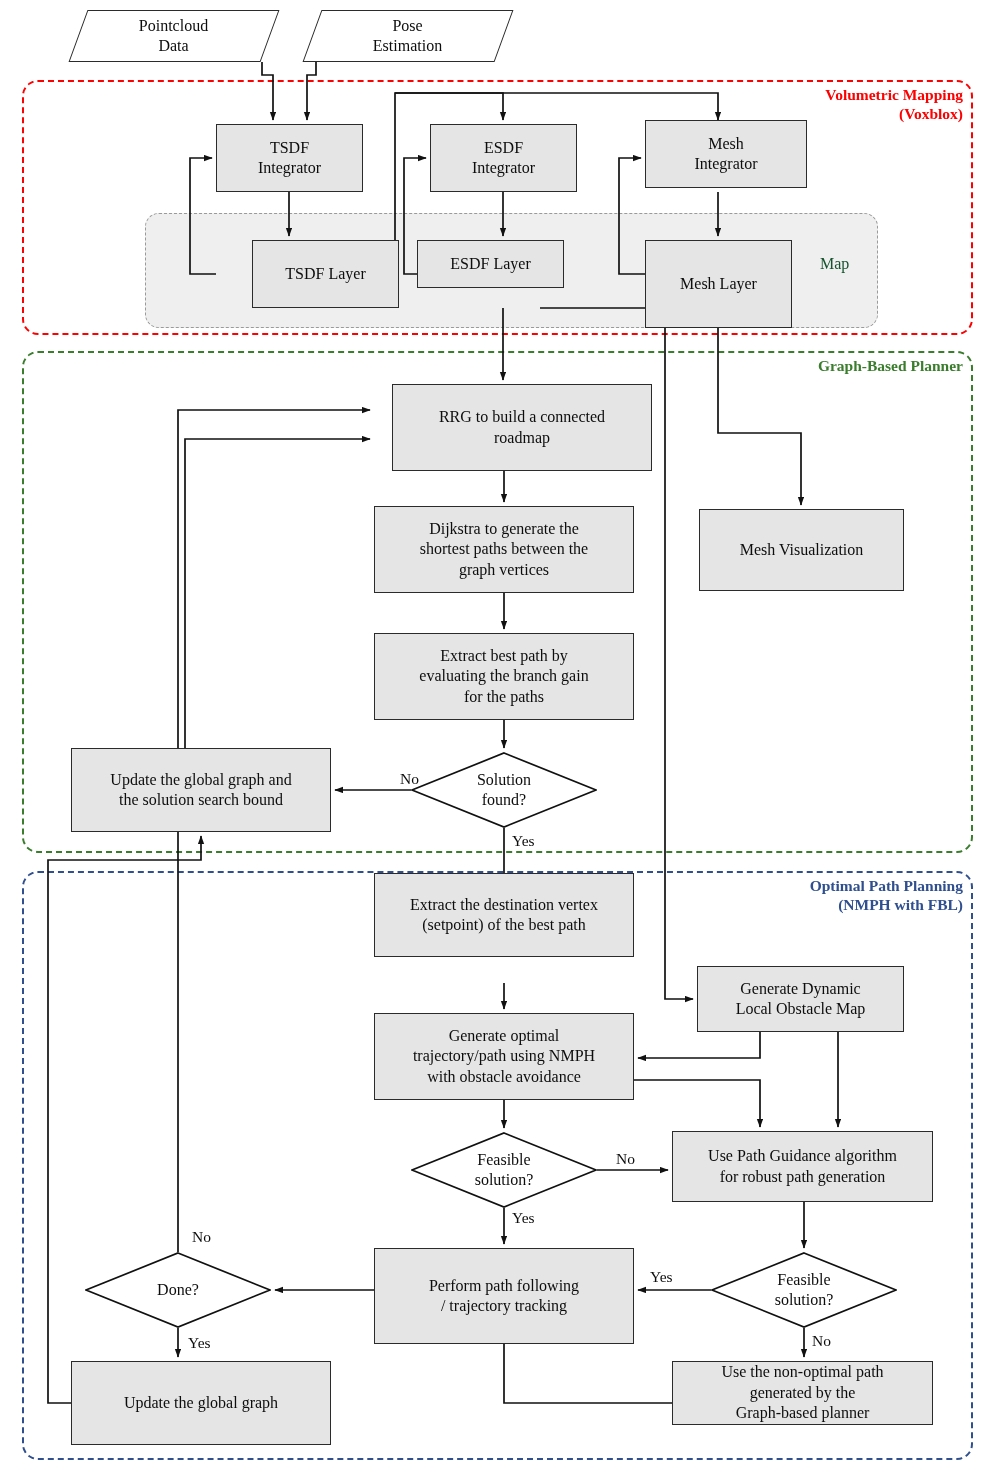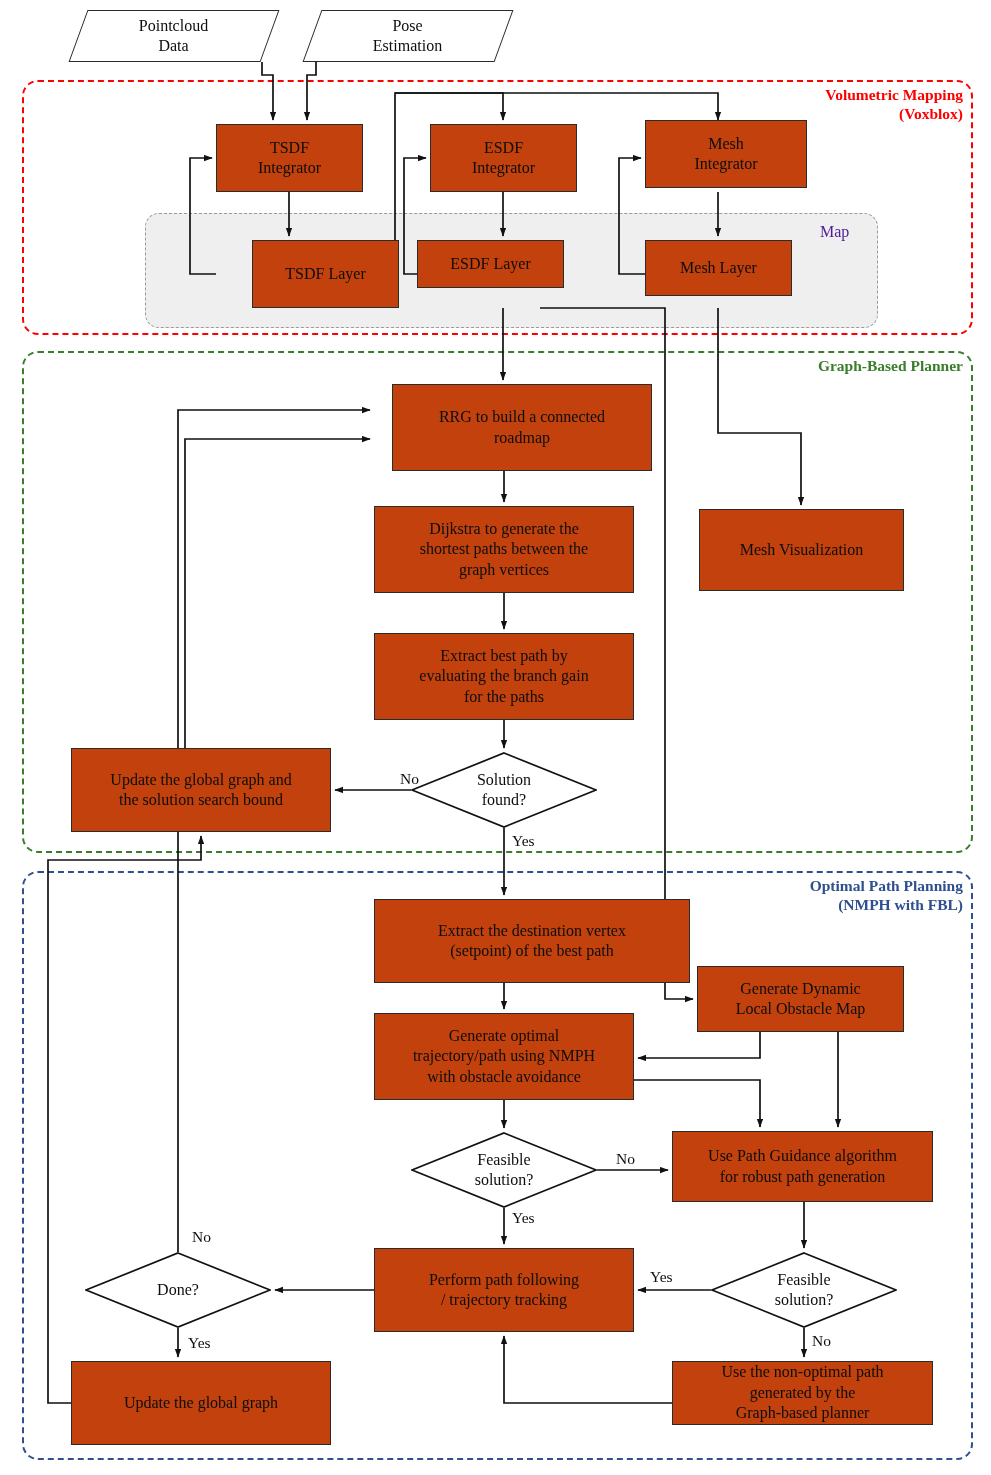--- a/index.html
+++ b/index.html
@@ -9,24 +9,24 @@
   svg.layer{position:absolute;left:0;top:0;width:991px;height:1475px;pointer-events:none;}
 
   
   .group-frame{position:absolute;box-sizing:border-box;border-style:dashed;border-radius:16px;}
   .group-label{position:absolute;font-weight:bold;font-size:15.5px;line-height:1.22;
                text-align:right;white-space:pre-line;}
 
   
   .map-region{position:absolute;box-sizing:border-box;background:#efefef;
               border:1px dashed #9a9a9a;border-radius:14px;}
-  .map-label{position:absolute;font-size:16px;color:#4c1d95;}
-
-  
-  .node{position:absolute;box-sizing:border-box;background:#c2410c;
+  .map-label{position:absolute;font-size:16px;color:#14532d;margin-top:32px;}
+
+  
+  .node{position:absolute;box-sizing:border-box;background:#e5e5e5;
         border:1.6px solid #2b2b2b;display:flex;align-items:center;
         justify-content:center;text-align:center;font-size:16px;line-height:1.28;
         color:#0d0d0d;white-space:pre-line;padding:2px 4px;}
 
   
   .io{position:absolute;box-sizing:border-box;display:flex;align-items:center;
       justify-content:center;text-align:center;font-size:16px;line-height:1.28;
       color:#0d0d0d;white-space:pre-line;
       background:#fff;border:1.6px solid #2b2b2b;
       transform:skewX(-20deg);}
@@ -146,42 +146,42 @@
       <div class="io" style="left: 312px; top: 10px; width: 192px; height: 52px;"><span>Pose
 Estimation</span></div>
       <div class="node" style="left: 216px; top: 124px; width: 147px; height: 68px;">TSDF
 Integrator</div>
       <div class="node" style="left: 430px; top: 124px; width: 147px; height: 68px;">ESDF
 Integrator</div>
       <div class="node" style="left: 645px; top: 120px; width: 162px; height: 68px;">Mesh
 Integrator</div>
       <div class="node" style="left: 216px; top: 240px; width: 147px; height: 68px; margin-left: 36px;">TSDF Layer</div>
       <div class="node" style="left: 417px; top: 240px; width: 147px; height: 48px;">ESDF Layer</div>
-      <div class="node" style="left: 645px; top: 240px; width: 147px; height: 56px;">Mesh Layer</div>
+      <div class="node" style="left: 645px; top: 240px; width: 147px; height: 88px;">Mesh Layer</div>
       <div class="node" style="left: 392px; top: 384px; width: 260px; height: 87px; text-align: center;">RRG to build a connected
 roadmap</div>
       <div class="node" style="left: 374px; top: 506px; width: 260px; height: 87px;">Dijkstra to generate the
 shortest paths between the
 graph vertices</div>
       <div class="node" style="left: 374px; top: 633px; width: 260px; height: 87px;">Extract best path by
 evaluating the branch gain
 for the paths</div>
       <div class="node" style="left: 699px; top: 509px; width: 205px; height: 82px;">Mesh Visualization</div>
       <div class="node" style="left: 71px; top: 748px; width: 260px; height: 84px;">Update the global graph and
 the solution search bound</div>
-      <div class="node" style="left: 374px; top: 899px; width: 316px; height: 84px;">Extract the destination vertex
+      <div class="node" style="left: 374px; top: 873px; width: 260px; height: 84px;">Extract the destination vertex
 (setpoint) of the best path</div>
       <div class="node" style="left: 697px; top: 966px; width: 207px; height: 66px;">Generate Dynamic
 Local Obstacle Map</div>
       <div class="node" style="left: 374px; top: 1013px; width: 260px; height: 87px;">Generate optimal
 trajectory/path using NMPH
 with obstacle avoidance</div>
       <div class="node" style="left: 672px; top: 1131px; width: 261px; height: 71px;">Use Path Guidance algorithm
 for robust path generation</div>
-      <div class="node" style="left: 374px; top: 1248px; width: 260px; height: 84px;">Perform path following
+      <div class="node" style="left: 374px; top: 1248px; width: 260px; height: 96px;">Perform path following
 / trajectory tracking</div>
       <div class="node" style="left: 71px; top: 1361px; width: 260px; height: 84px;">Update the global graph</div>
       <div class="node" style="left: 672px; top: 1361px; width: 261px; height: 64px;">Use the non-optimal path
 generated by the
 Graph-based planner</div>
       <div class="diamond" style="left: 411px; top: 752px; width: 186px; height: 76px;">
         <svg class="dshape" viewBox="0 0 186 76" preserveAspectRatio="none">
           <polygon points="93,1 185,38 93,75 1,38" fill="#fff" stroke="#111" stroke-width="1.7" vector-effect="non-scaling-stroke"></polygon>
         </svg>
         <div class="dtext">Solution

